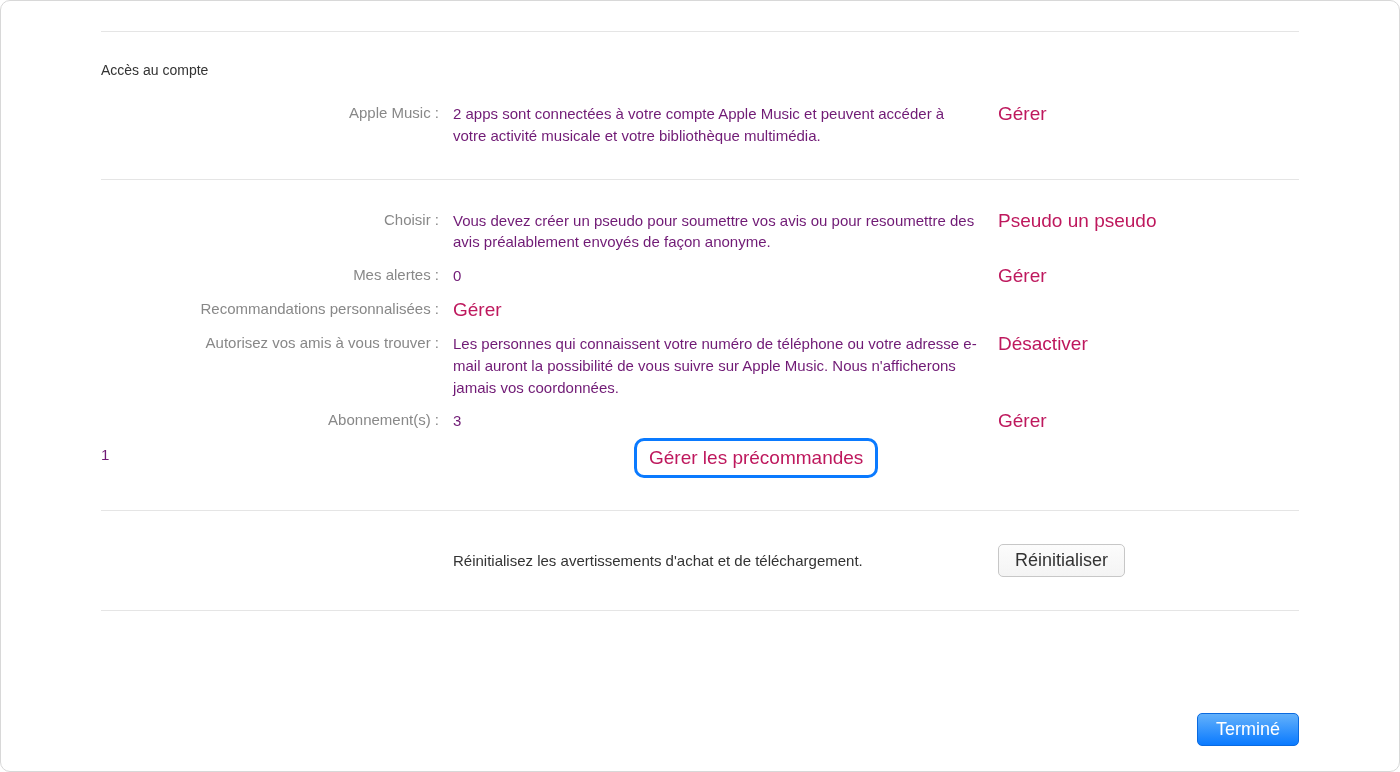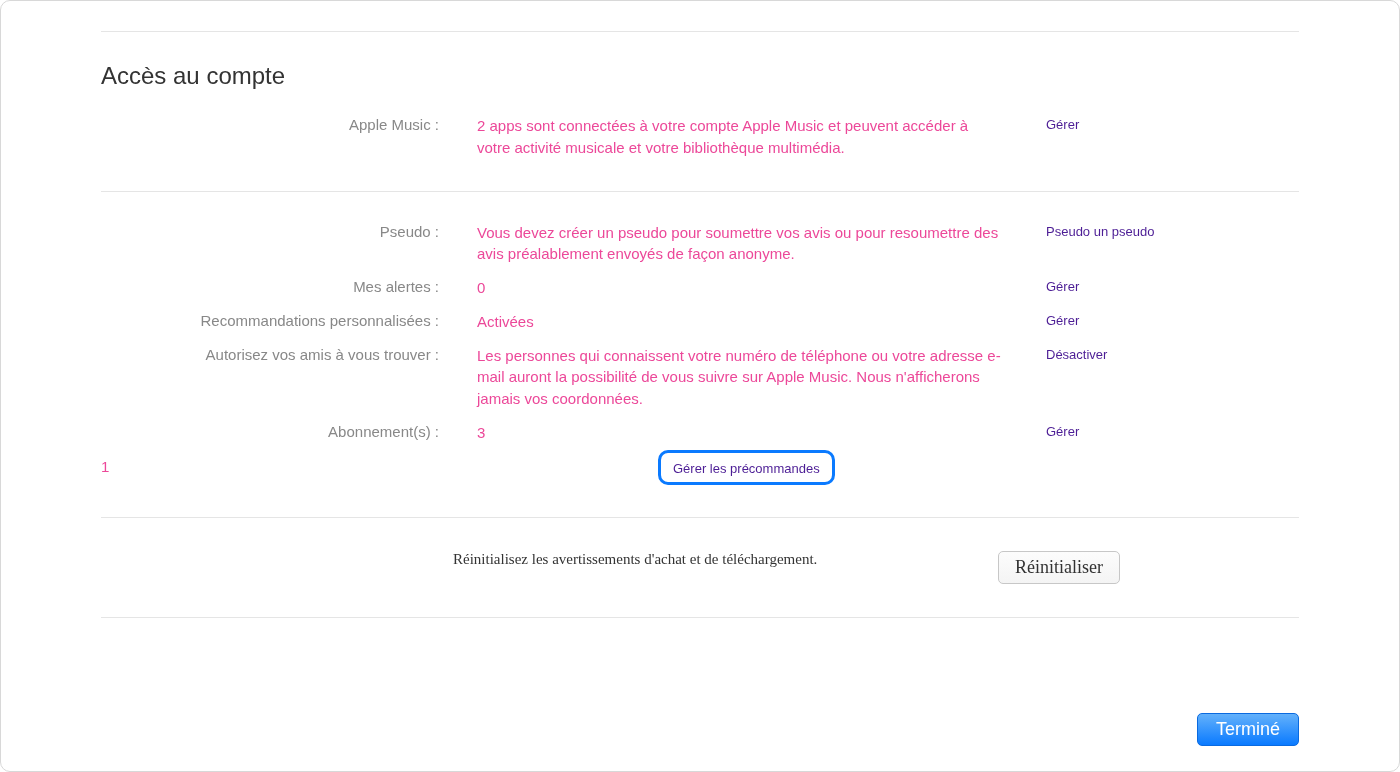--- a/index.html
+++ b/index.html
@@ -30,70 +30,68 @@
       border-top: 1px solid #e5e5e5;
       margin: 0;
     }
     .divider-top {
       margin-top: 30px;
     }
     .section {
       padding: 30px 0 20px 0;
     }
     .section-title {
-      font-size: 24px;
+      font-size: 14px;
       font-weight: 400;
       color: #333;
       margin-bottom: 25px;
     }
     .row {
       display: flex;
       align-items: flex-start;
       margin-bottom: 12px;
-      gap: 24px;
     }
     .row-label {
       width: 352px;
       text-align: right;
       color: #888;
       font-size: 15px;
       padding-right: 14px;
       padding-top: 1px;
       flex-shrink: 0;
     }
     .row-value {
       width: 545px;
-      color: #ec4899;
+      color: #701a75;
       font-size: 15px;
       line-height: 1.45;
       padding-right: 20px;
     }
     .row-action {
       flex: 1;
       text-align: left;
     }
     .link {
-      color: #4c1d95;
+      color: #be185d;
       text-decoration: none;
       cursor: pointer;
-      font-size: 13px;
+      font-size: 19px;
     }
     .link-highlight {
       display: inline-block;
       border: 3px solid #0a7aff;
       border-radius: 10px;
       padding: 6px 12px;
       margin-top: -6px;
       margin-left: -12px;
     }
     .reset-row {
       display: flex;
-      align-items: flex-start;
+      align-items: center;
       padding: 33px 0;
-      font-family: Liberation Serif, serif;
     }
     .reset-spacer {
       width: 352px;
       flex-shrink: 0;
     }
     .reset-text {
       width: 545px;
       color: #333;
       font-size: 15px;
     }
@@ -140,38 +138,37 @@
           <a class="link">Gérer</a>
         </div>
       </div>
     </div>
 
     <hr class="divider">
 
     <div class="section">
 
       <div class="row">
-        <div class="row-label">Pseudo :</div>
+        <div class="row-label">Choisir :</div>
         <div class="row-value">Vous devez créer un pseudo pour soumettre vos avis ou pour resoumettre des avis préalablement envoyés de façon anonyme.</div>
         <div class="row-action">
           <a class="link">Pseudo un pseudo</a>
         </div>
       </div>
 
       <div class="row">
         <div class="row-label">Mes alertes :</div>
         <div class="row-value">0</div>
         <div class="row-action">
           <a class="link">Gérer</a>
         </div>
       </div>
 
       <div class="row">
         <div class="row-label">Recommandations personnalisées :</div>
-        <div class="row-value">Activées</div>
         <div class="row-action">
           <a class="link">Gérer</a>
         </div>
       </div>
 
       <div class="row">
         <div class="row-label">Autorisez vos amis à vous trouver :</div>
         <div class="row-value">Les personnes qui connaissent votre numéro de téléphone ou votre adresse e-mail auront la possibilité de vous suivre sur Apple Music. Nous n'afficherons jamais vos coordonnées.</div>
         <div class="row-action">
           <a class="link">Désactiver</a>

